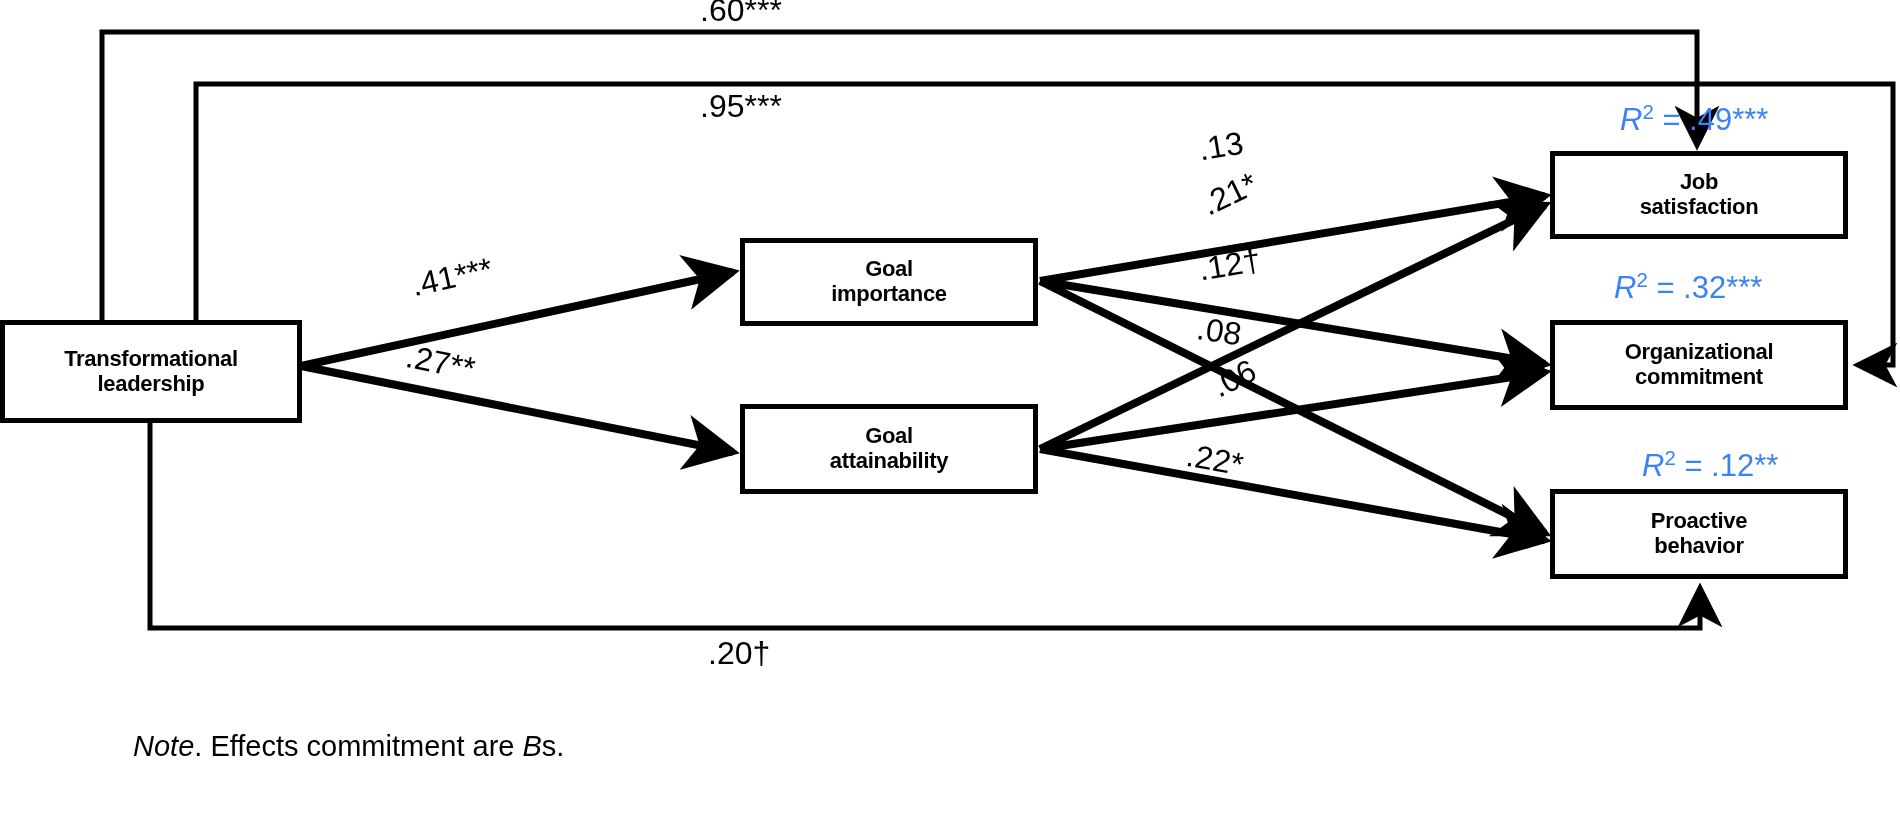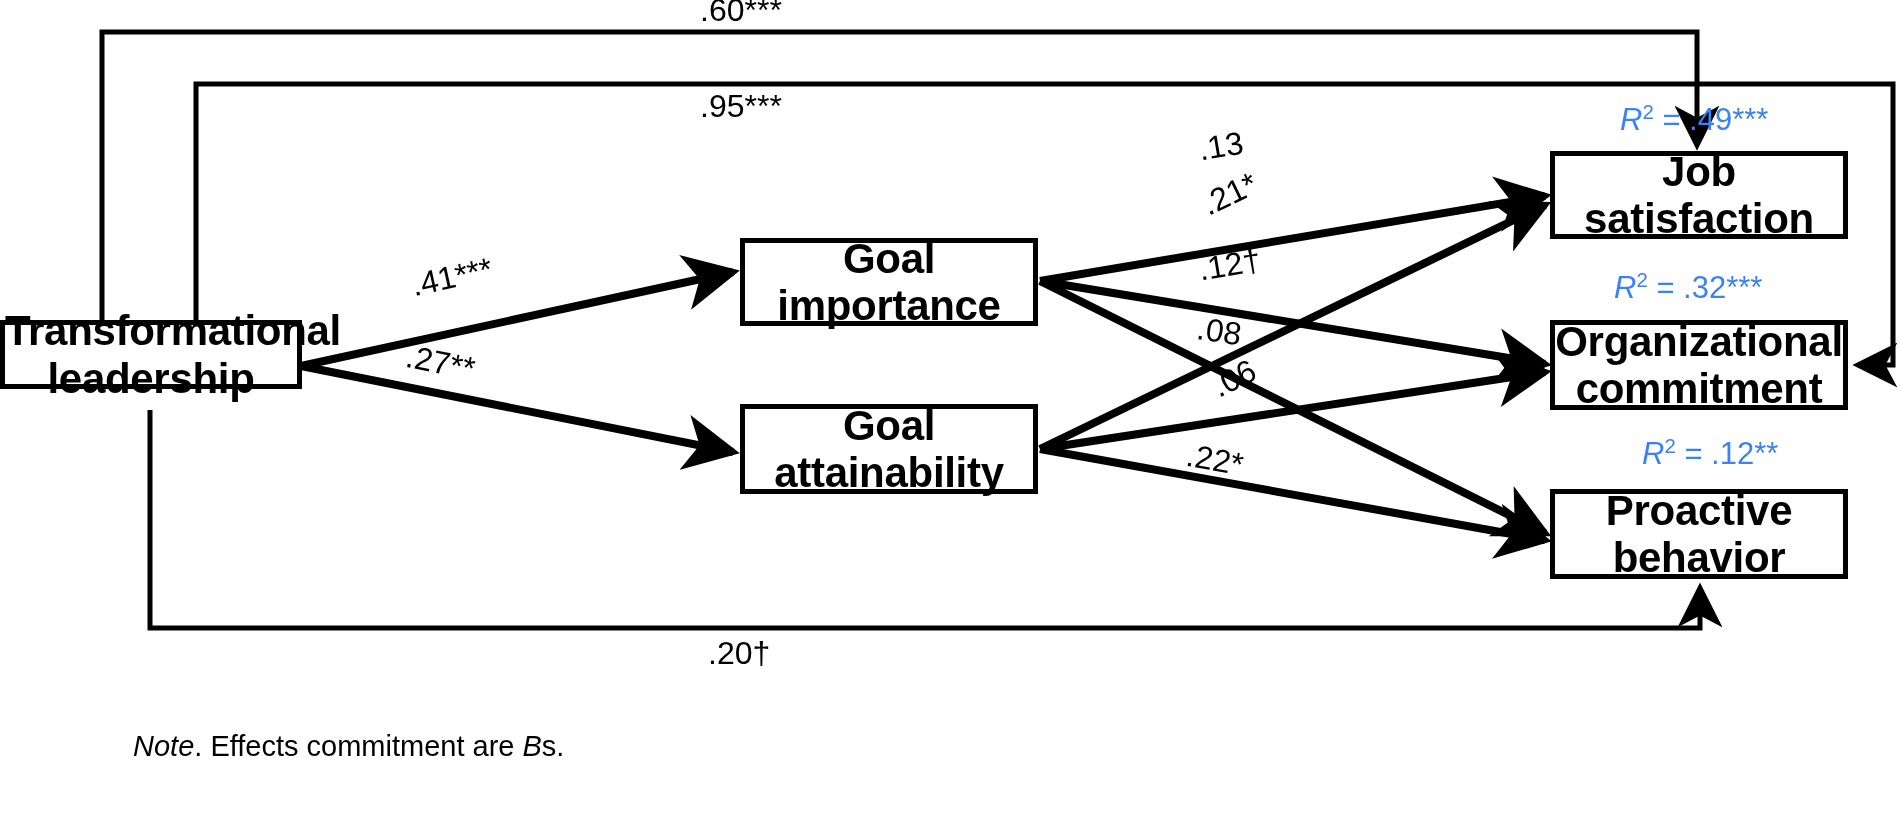--- a/index.html
+++ b/index.html
@@ -29,21 +29,21 @@
   .node-box {
     position: absolute;
     box-sizing: border-box;
     border: 5px solid #000000;
     background: #ffffff;
     display: flex;
     align-items: center;
     justify-content: center;
     text-align: center;
     font-weight: bold;
-    font-size: 42px;
+    font-size: 22px;
     line-height: 1.12;
     letter-spacing: -0.3px;
   }
   .node-label {
     display: block;
     width: 100%;
     padding: 0 6px;
     white-space: pre-line;
   }
   .path-label {
@@ -130,21 +130,21 @@
 
     <g>
       <line x1="1040" y1="449" x2="1545" y2="372" stroke="#000000" stroke-width="8" marker-end="url(#arrow)"></line>
     </g>
 
     <g>
       <line x1="1040" y1="449" x2="1545" y2="540" stroke="#000000" stroke-width="8" marker-end="url(#arrow)"></line>
     </g>
   </svg>
 
-  <div class="node-box" style="left:0px; top:320px; width:302px; height:69px;">
+  <div class="node-box" style="left:0px; top:320px; width:302px; height:103px;">
     <span class="node-label">Transformational
 leadership</span>
   </div>
 
   <div class="node-box" style="left:740px; top:238px; width:298px; height:88px;">
     <span class="node-label">Goal
 importance</span>
   </div>
 
   <div class="node-box" style="left:740px; top:404px; width:298px; height:90px;">
@@ -186,19 +186,19 @@
   <span class="path-label" style="left:1200px; top:310px; transform: rotate(8.7deg);">.08</span>
 
   <span class="path-label" style="left:1206px; top:372px; transform: rotate(-26.5deg);">.06</span>
 
   <span class="path-label" style="left:1190px; top:437px; transform: rotate(10.2deg);">.22*</span>
 
   <span class="r2-label" style="left:1620px; top:100px;"><i>R</i><sup>2</sup><span> = .49***</span></span>
 
   <span class="r2-label" style="left:1614px; top:268px;"><i>R</i><sup>2</sup><span> = .32***</span></span>
 
-  <span class="r2-label" style="left:1642px; top:434px;"><i>R</i><sup>2</sup><span> = .12**</span></span>
+  <span class="r2-label" style="left:1642px; top:446px;"><i>R</i><sup>2</sup><span> = .12**</span></span>
 
   <div class="note-block" style="left:133px; top:727px;">
     <div><i>Note</i><span>. Effects commitment are </span><i>B</i><span>s.</span></div>
   </div>
 
 </div>
 
 </body></html>

